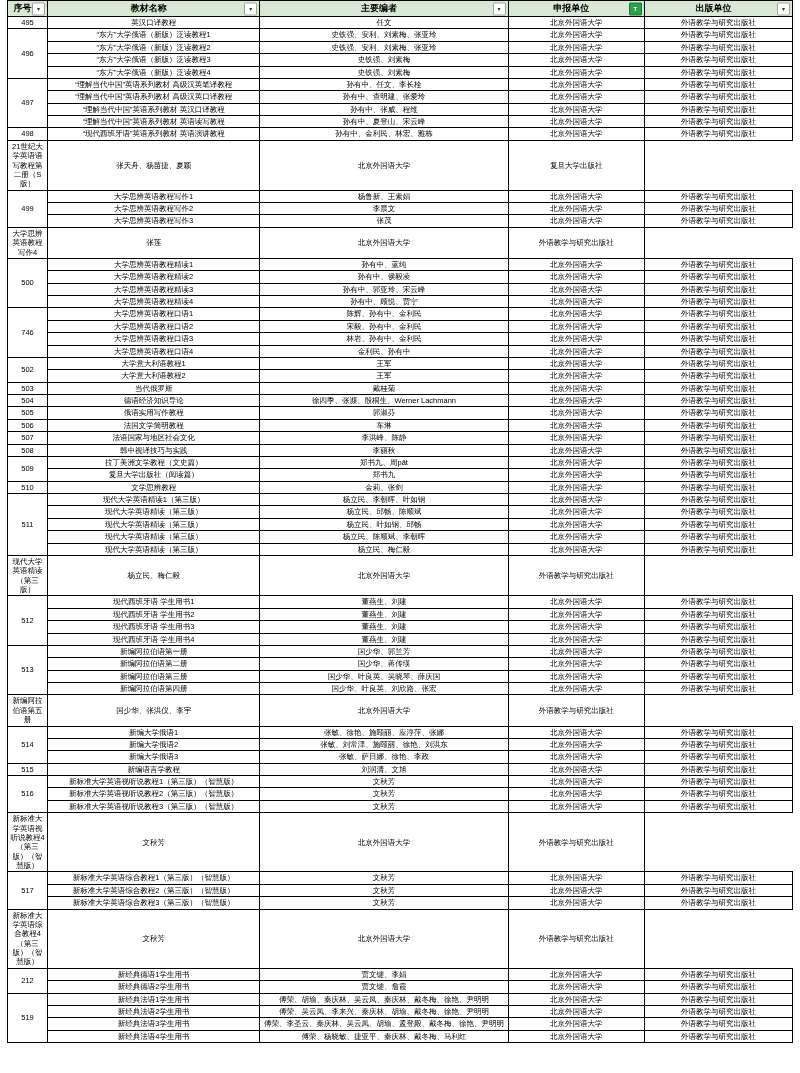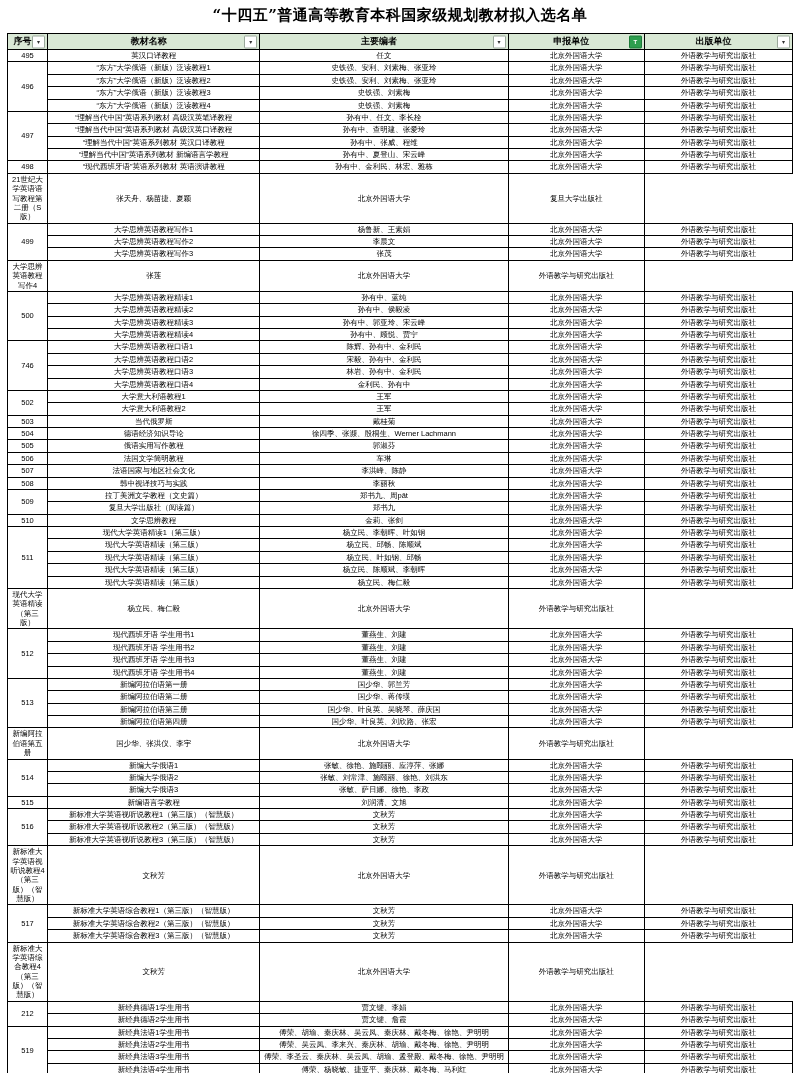--- a/index.html
+++ b/index.html
@@ -74,21 +74,20 @@
   td.seq{font-size:7.5px;margin-top:21px;}
   td.name{font-size:7.5px;}
   td.author{font-size:7.5px;}
   td.apply{font-size:7.5px;}
   td.pub{font-size:7.5px;}
 </style>
 </head>
 <body>
 
 <div class="page">
-  <div class="doc-title">“十四五”普通高等教育本科国家级规划教材拟入选名单</div>
 
   <table>
     <colgroup>
       <col class="c-seq">
       <col class="c-name">
       <col class="c-author">
       <col class="c-apply">
       <col class="c-pub">
     </colgroup>
     <thead>
@@ -161,21 +160,21 @@
           <td class="apply">北京外国语大学</td>
           <td class="pub">外语教学与研究出版社</td>
         </tr>
         <tr>
           <td class="name">“理解当代中国”英语系列教材 英汉口译教程</td>
           <td class="author">孙有中、张威、程维</td>
           <td class="apply">北京外国语大学</td>
           <td class="pub">外语教学与研究出版社</td>
         </tr>
         <tr>
-          <td class="name">“理解当代中国”英语系列教材 新编语言学教程</td>
+          <td class="name">“理解当代中国”英语系列教材 英语读写教程</td>
           <td class="author">孙有中、夏登山、宋云峰</td>
           <td class="apply">北京外国语大学</td>
           <td class="pub">外语教学与研究出版社</td>
         </tr>
         <tr>
           <td class="seq">498</td>
           <td class="name">“现代西班牙语”英语系列教材 英语演讲教程</td>
           <td class="author">孙有中、金利民、林宏、雅栋</td>
           <td class="apply">北京外国语大学</td>
           <td class="pub">外语教学与研究出版社</td>

